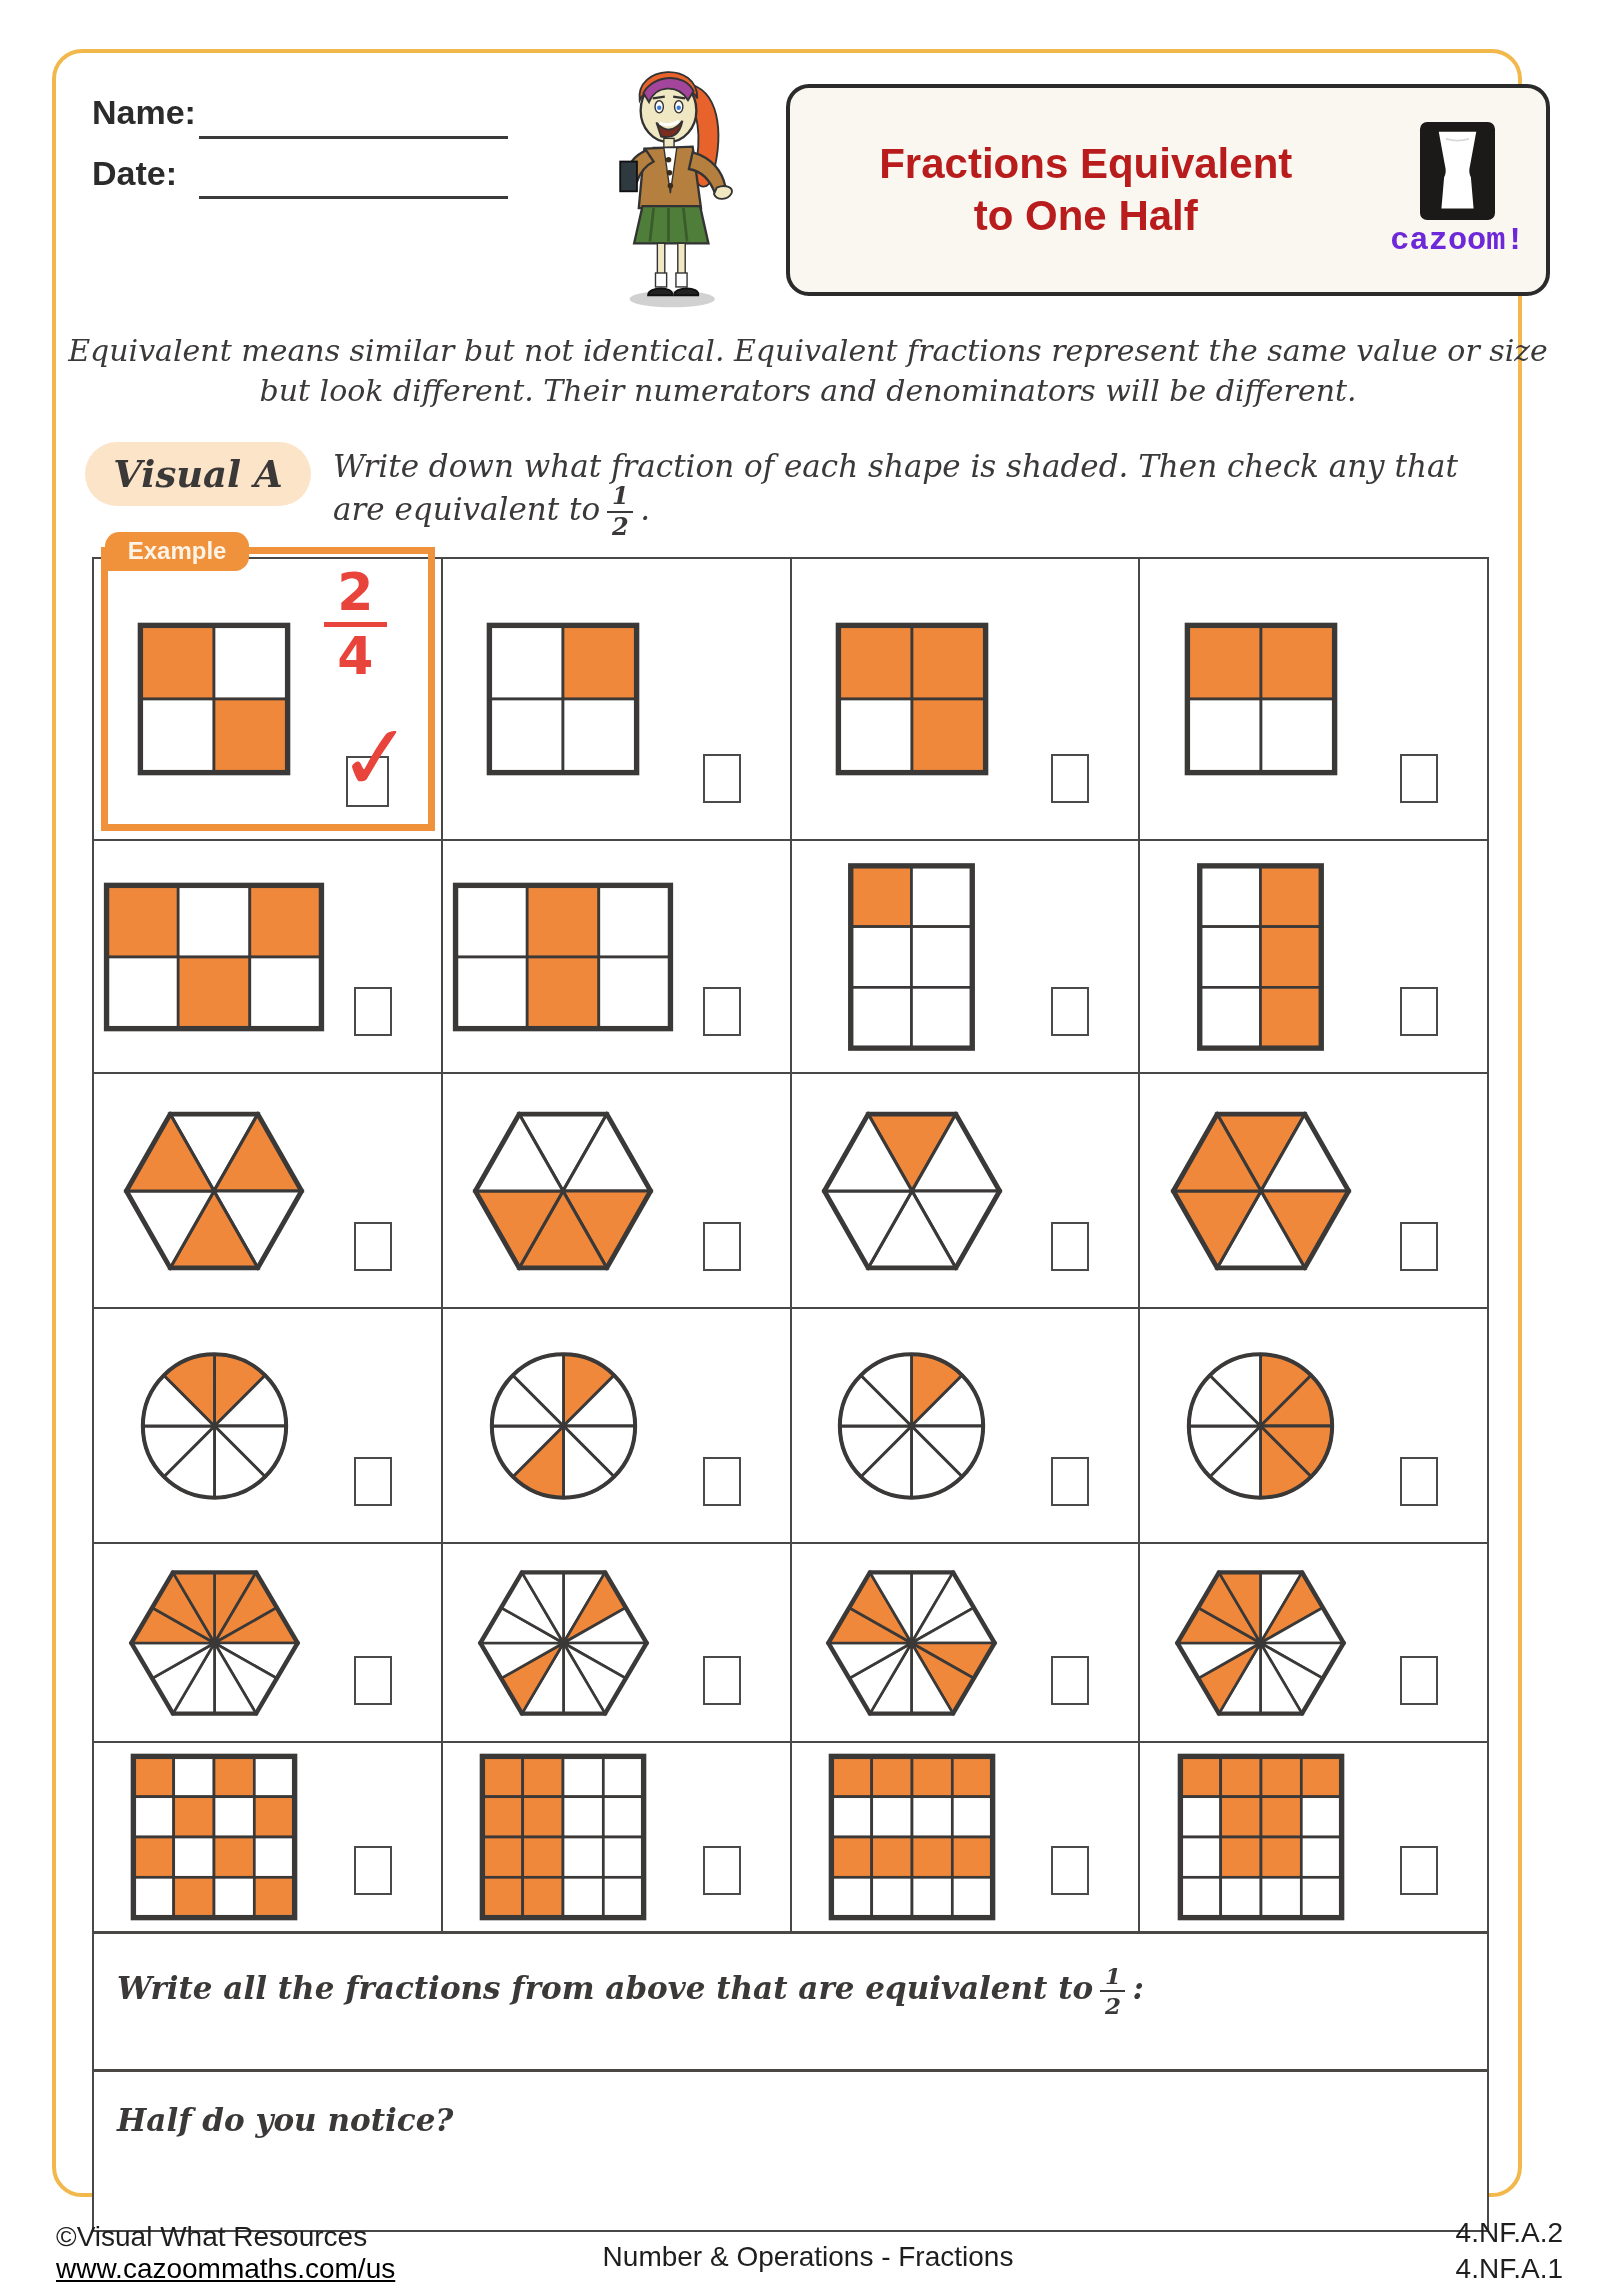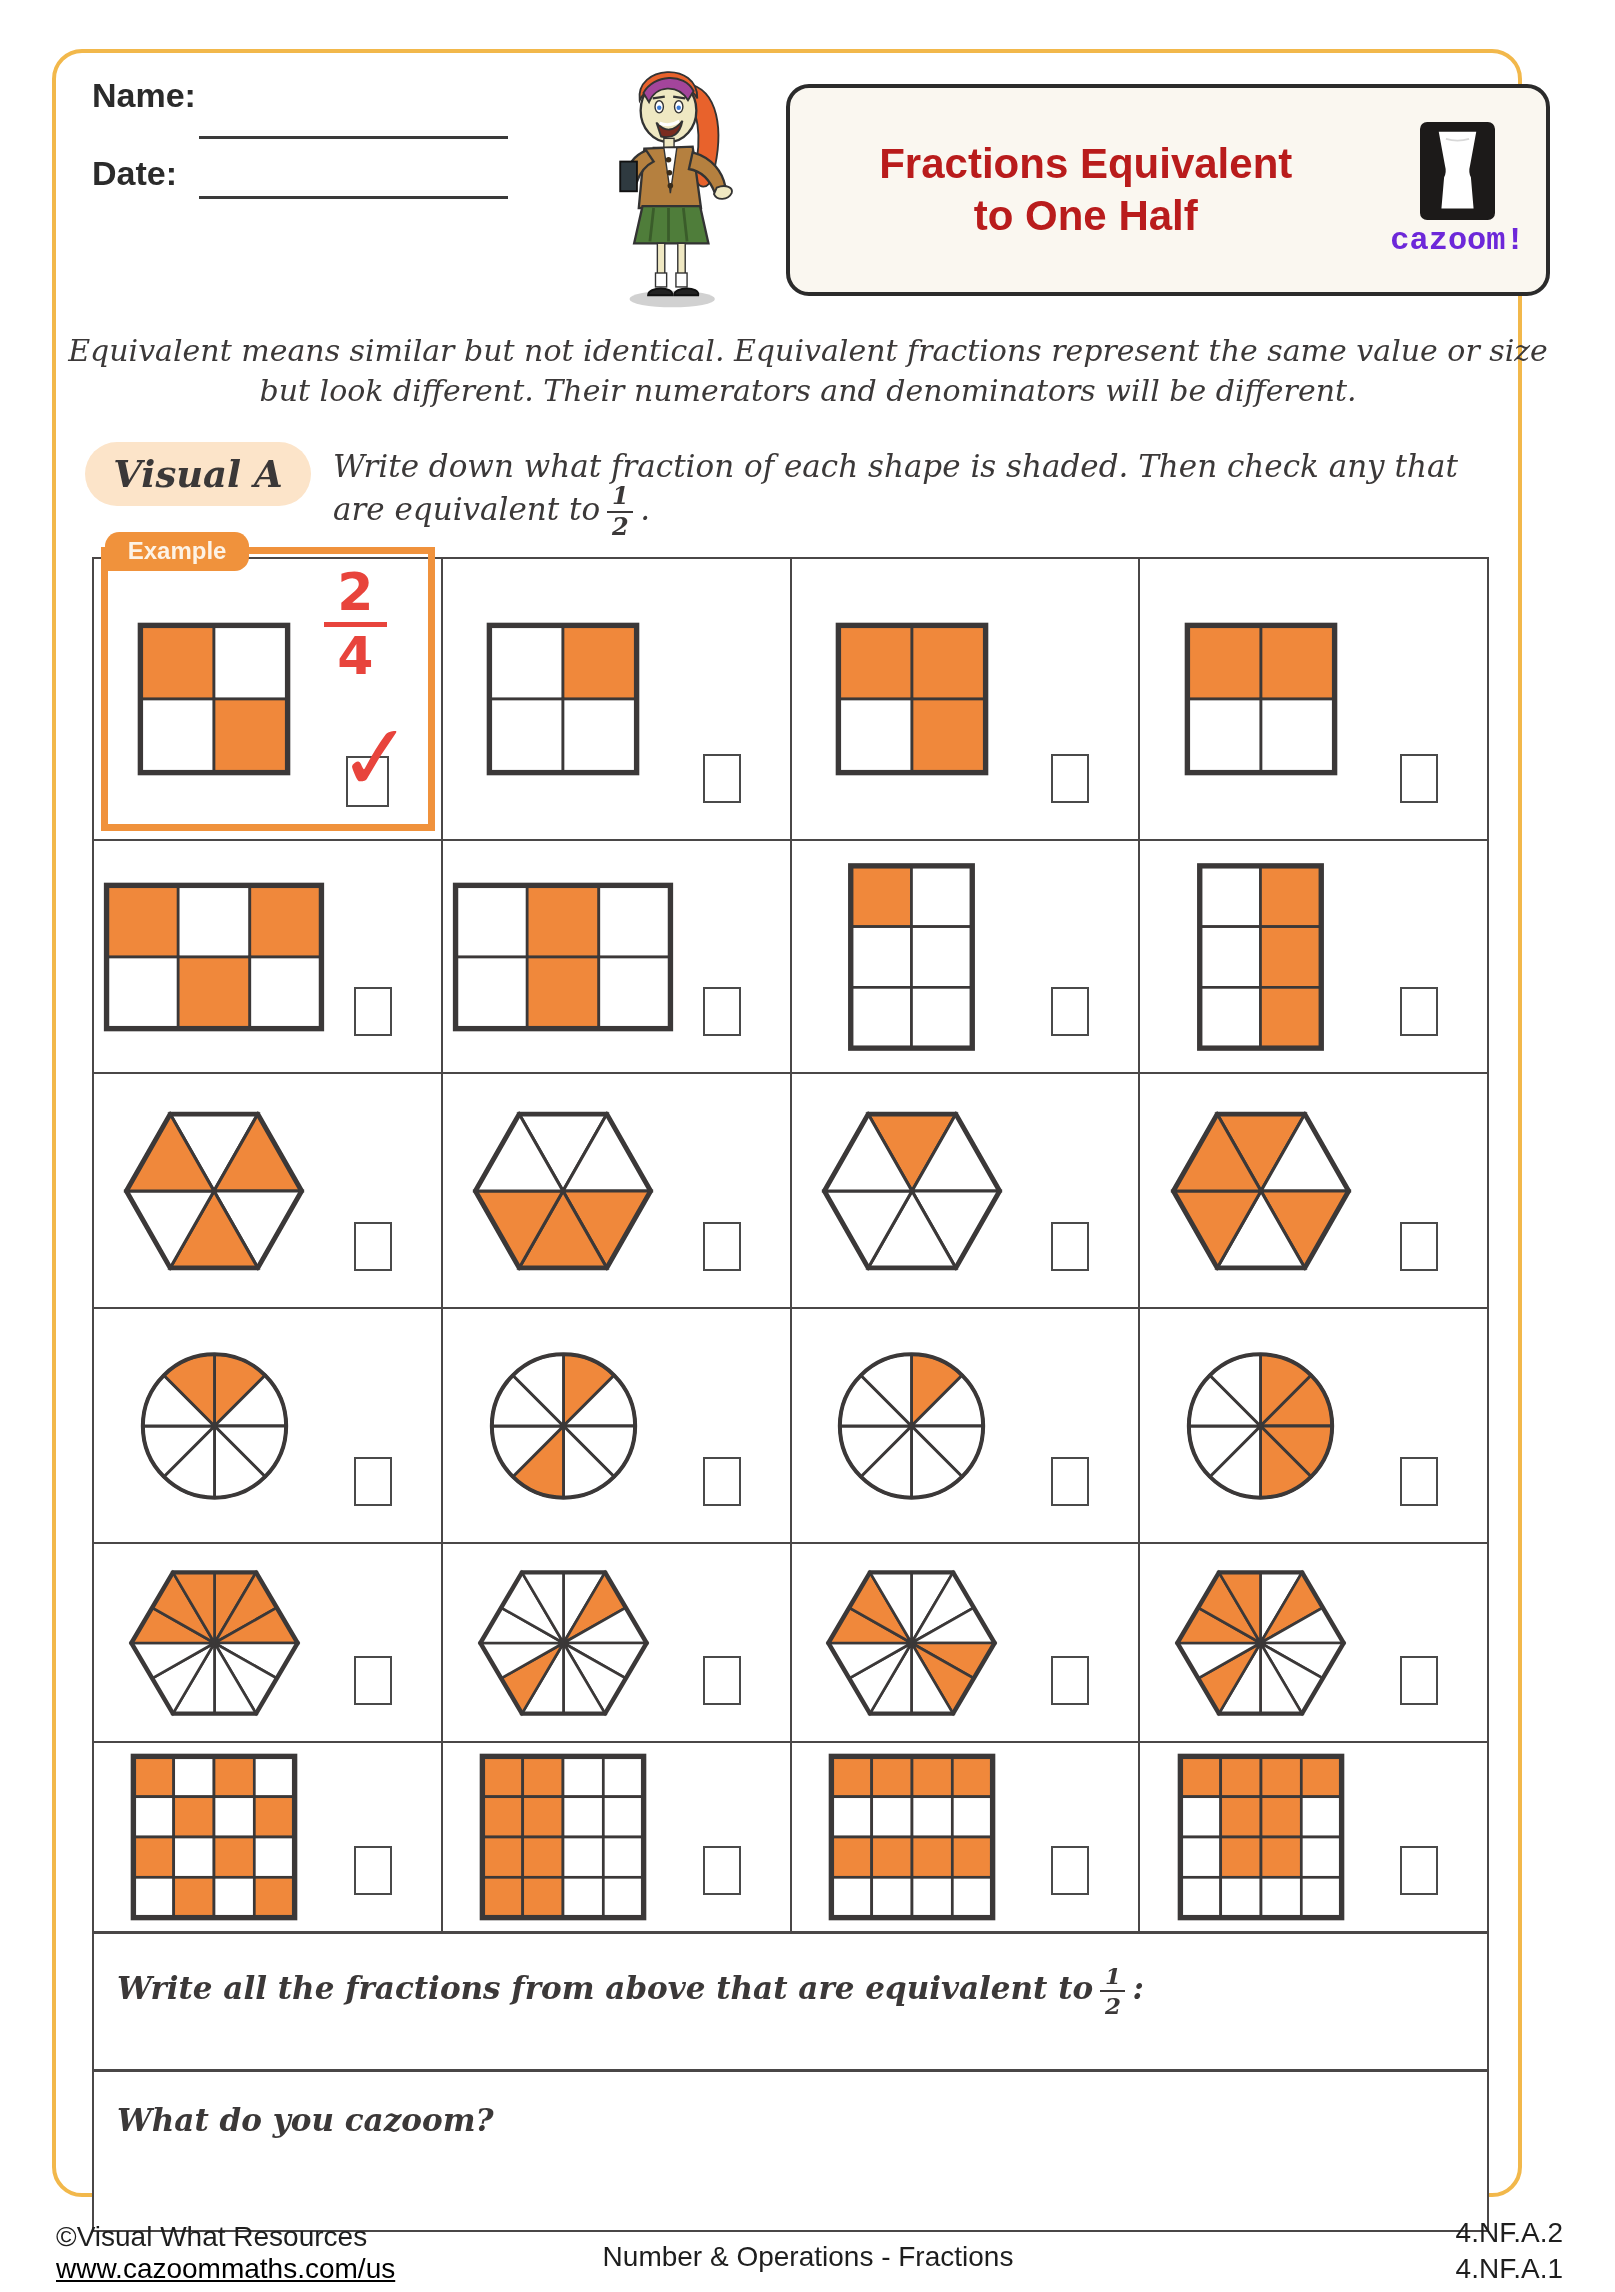--- a/index.html
+++ b/index.html
@@ -61,21 +61,21 @@
   .foot-url{color:#000000;text-decoration:underline;}
   .foot-center{width:100%;text-align:center;}
   .foot-right{right:53px;text-align:right;}
 </style>
 </head>
 <body>
 
 <div class="canvas">
   <div class="page-frame"></div>
 
-  <div class="hd-label" style="left:92px;top:76px;">Name:</div>
+  <div class="hd-label" style="left:92px;top:93px;">Name:</div>
   <div class="hd-line" style="left:199px;top:136px;width:309px;"></div>
   <div class="hd-label" style="left:92px;top:154px;">Date:</div>
   <div class="hd-line" style="left:199px;top:196px;width:309px;"></div>
 
   <div style="position:absolute;left:580px;top:52px;width:190px;height:260px;">
     <svg viewBox="0 0 170 280" width="190" height="260">
       <ellipse cx="82" cy="266" rx="46" ry="9" fill="#000" opacity="0.18"></ellipse>
       <path d="M98,34 C132,40 138,85 126,132 C122,150 108,149 106,131 C114,92 112,58 90,47 Z" fill="#e8622c" stroke="#333" stroke-width="2"></path>
       <ellipse cx="78" cy="63" rx="30" ry="34" fill="#efe8c2" stroke="#333" stroke-width="2.5"></ellipse>
       <path d="M47,52 C42,14 110,10 109,50 C98,28 58,28 47,52 Z" fill="#e8622c" stroke="#333" stroke-width="2"></path>
@@ -601,21 +601,21 @@
             <div class="cb"></div>
           </div>
         </div>
       </div>
     <div class="answer-row row-write">
       <div class="prompt">
         <span>Write all the fractions from above that are equivalent to</span><span class="frac"><span class="num">1</span><span class="den">2</span></span><span>:</span>
       </div>
     </div>
     <div class="answer-row row-notice">
-      <div class="prompt">What do you cazoom?</div>
+      <div class="prompt">Half do you notice?</div>
     </div>
   </div>
 
   <div class="foot" style="left:56px;top:2221px;">©Visual What Resources</div>
   <div class="foot foot-url" style="left:56px;top:2253px;">www.cazoommaths.com/us</div>
   <div class="foot foot-center" style="top:2241px;">Number &amp; Operations - Fractions</div>
   <div class="foot foot-right" style="top:2217px;">4.NF.A.2</div>
   <div class="foot foot-right" style="top:2253px;">4.NF.A.1</div>
 </div>
 

